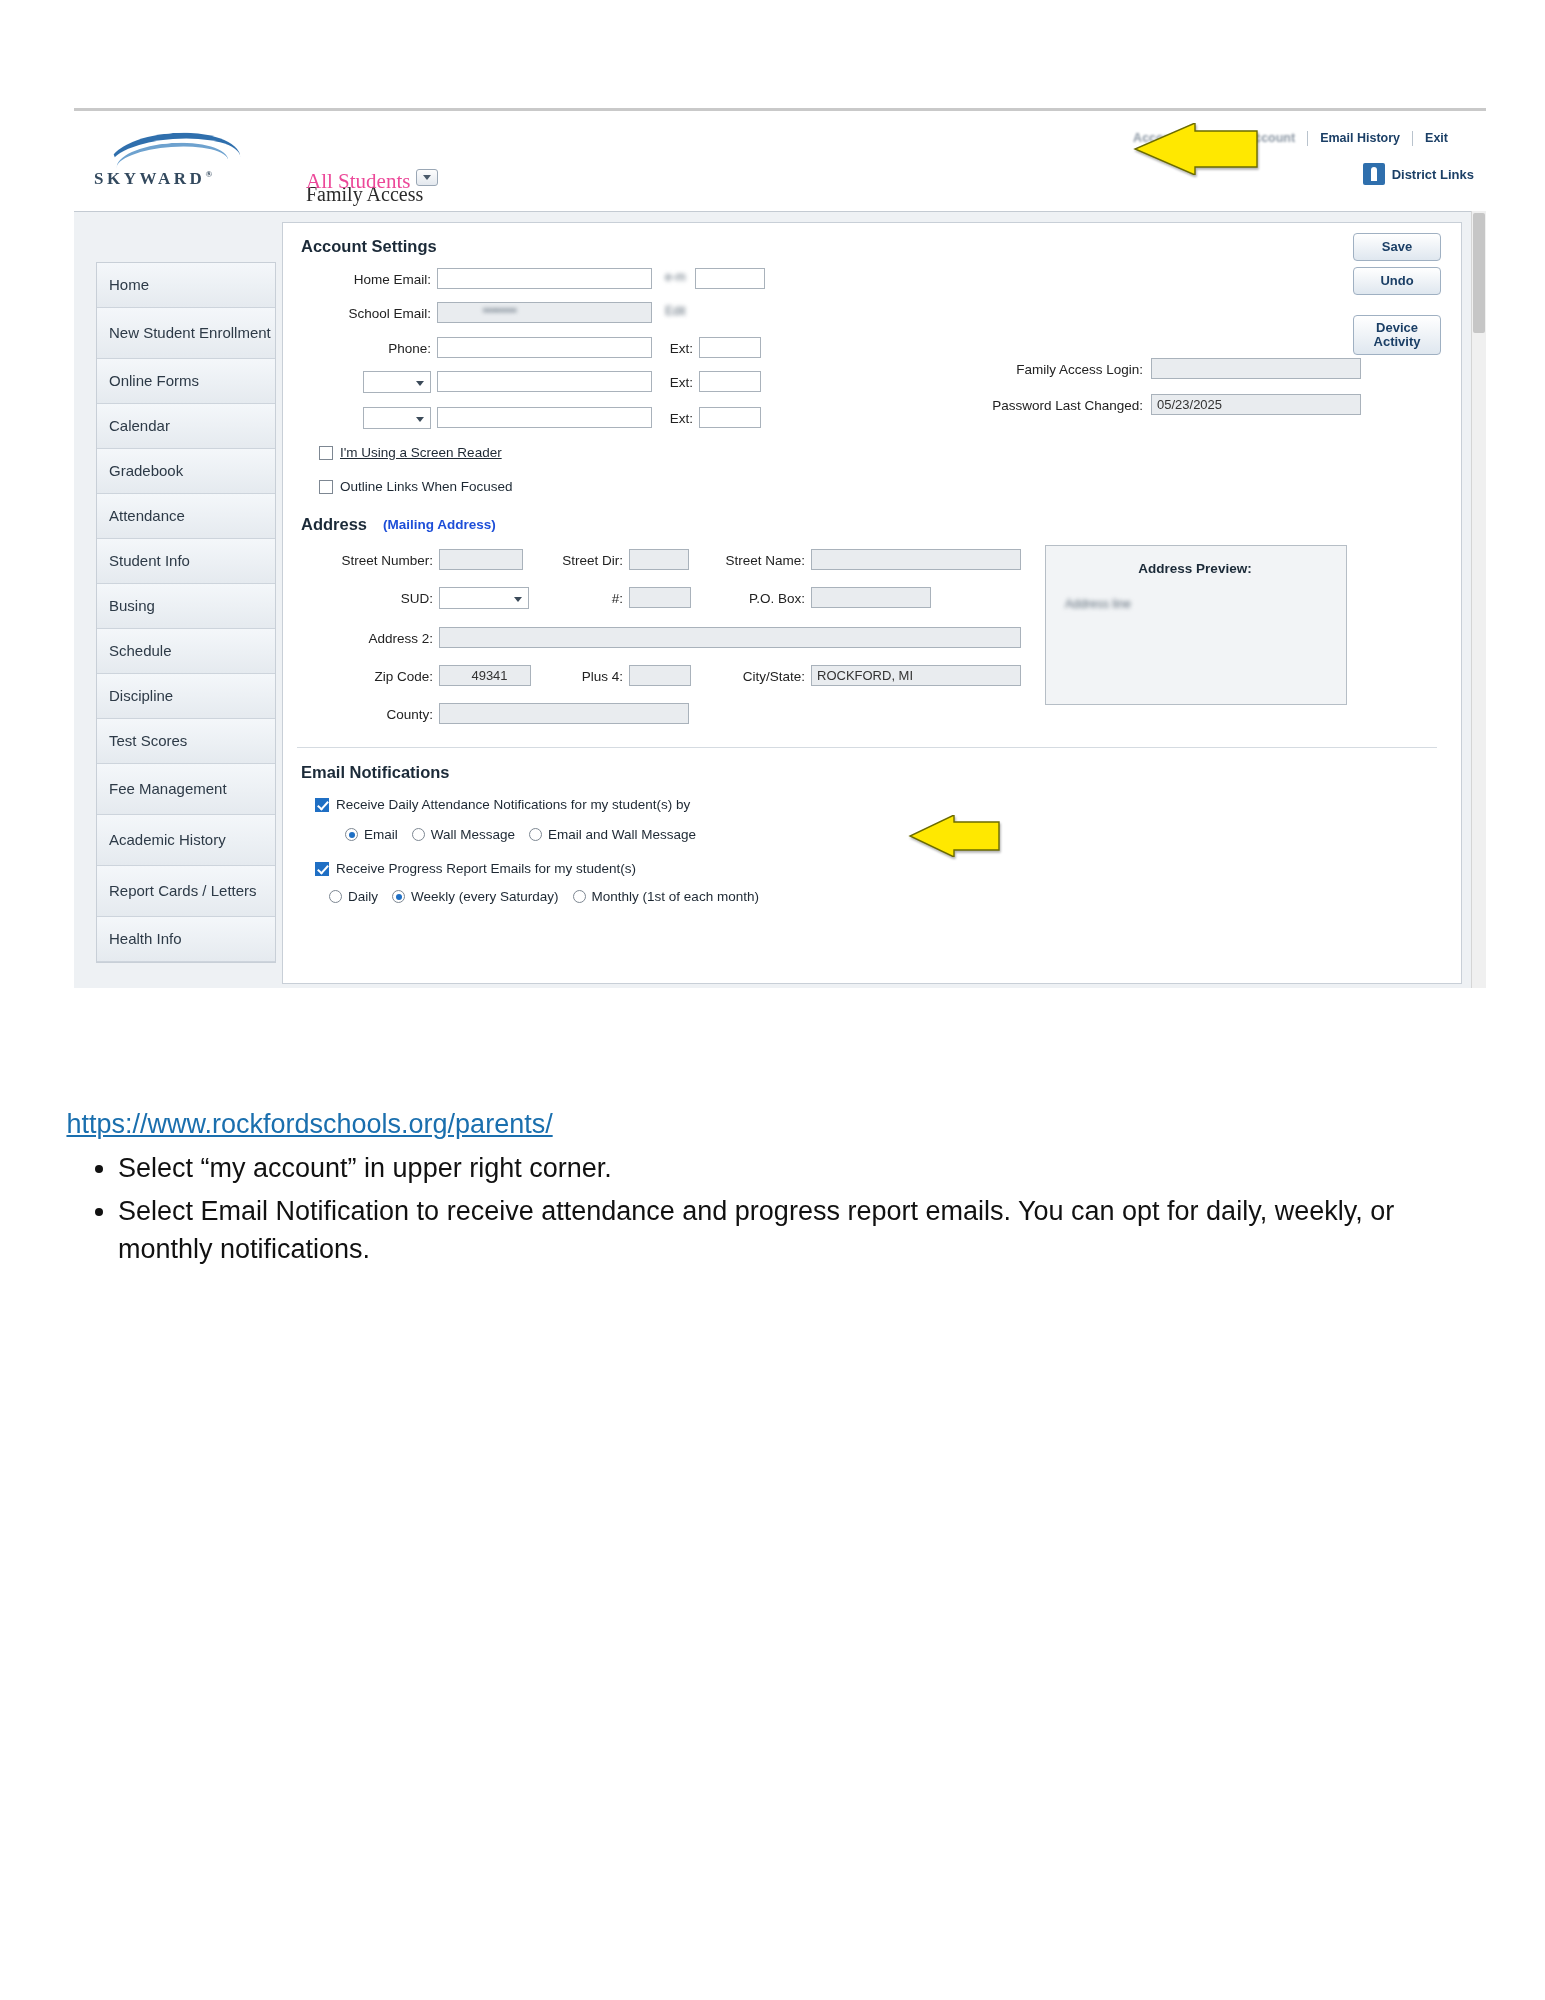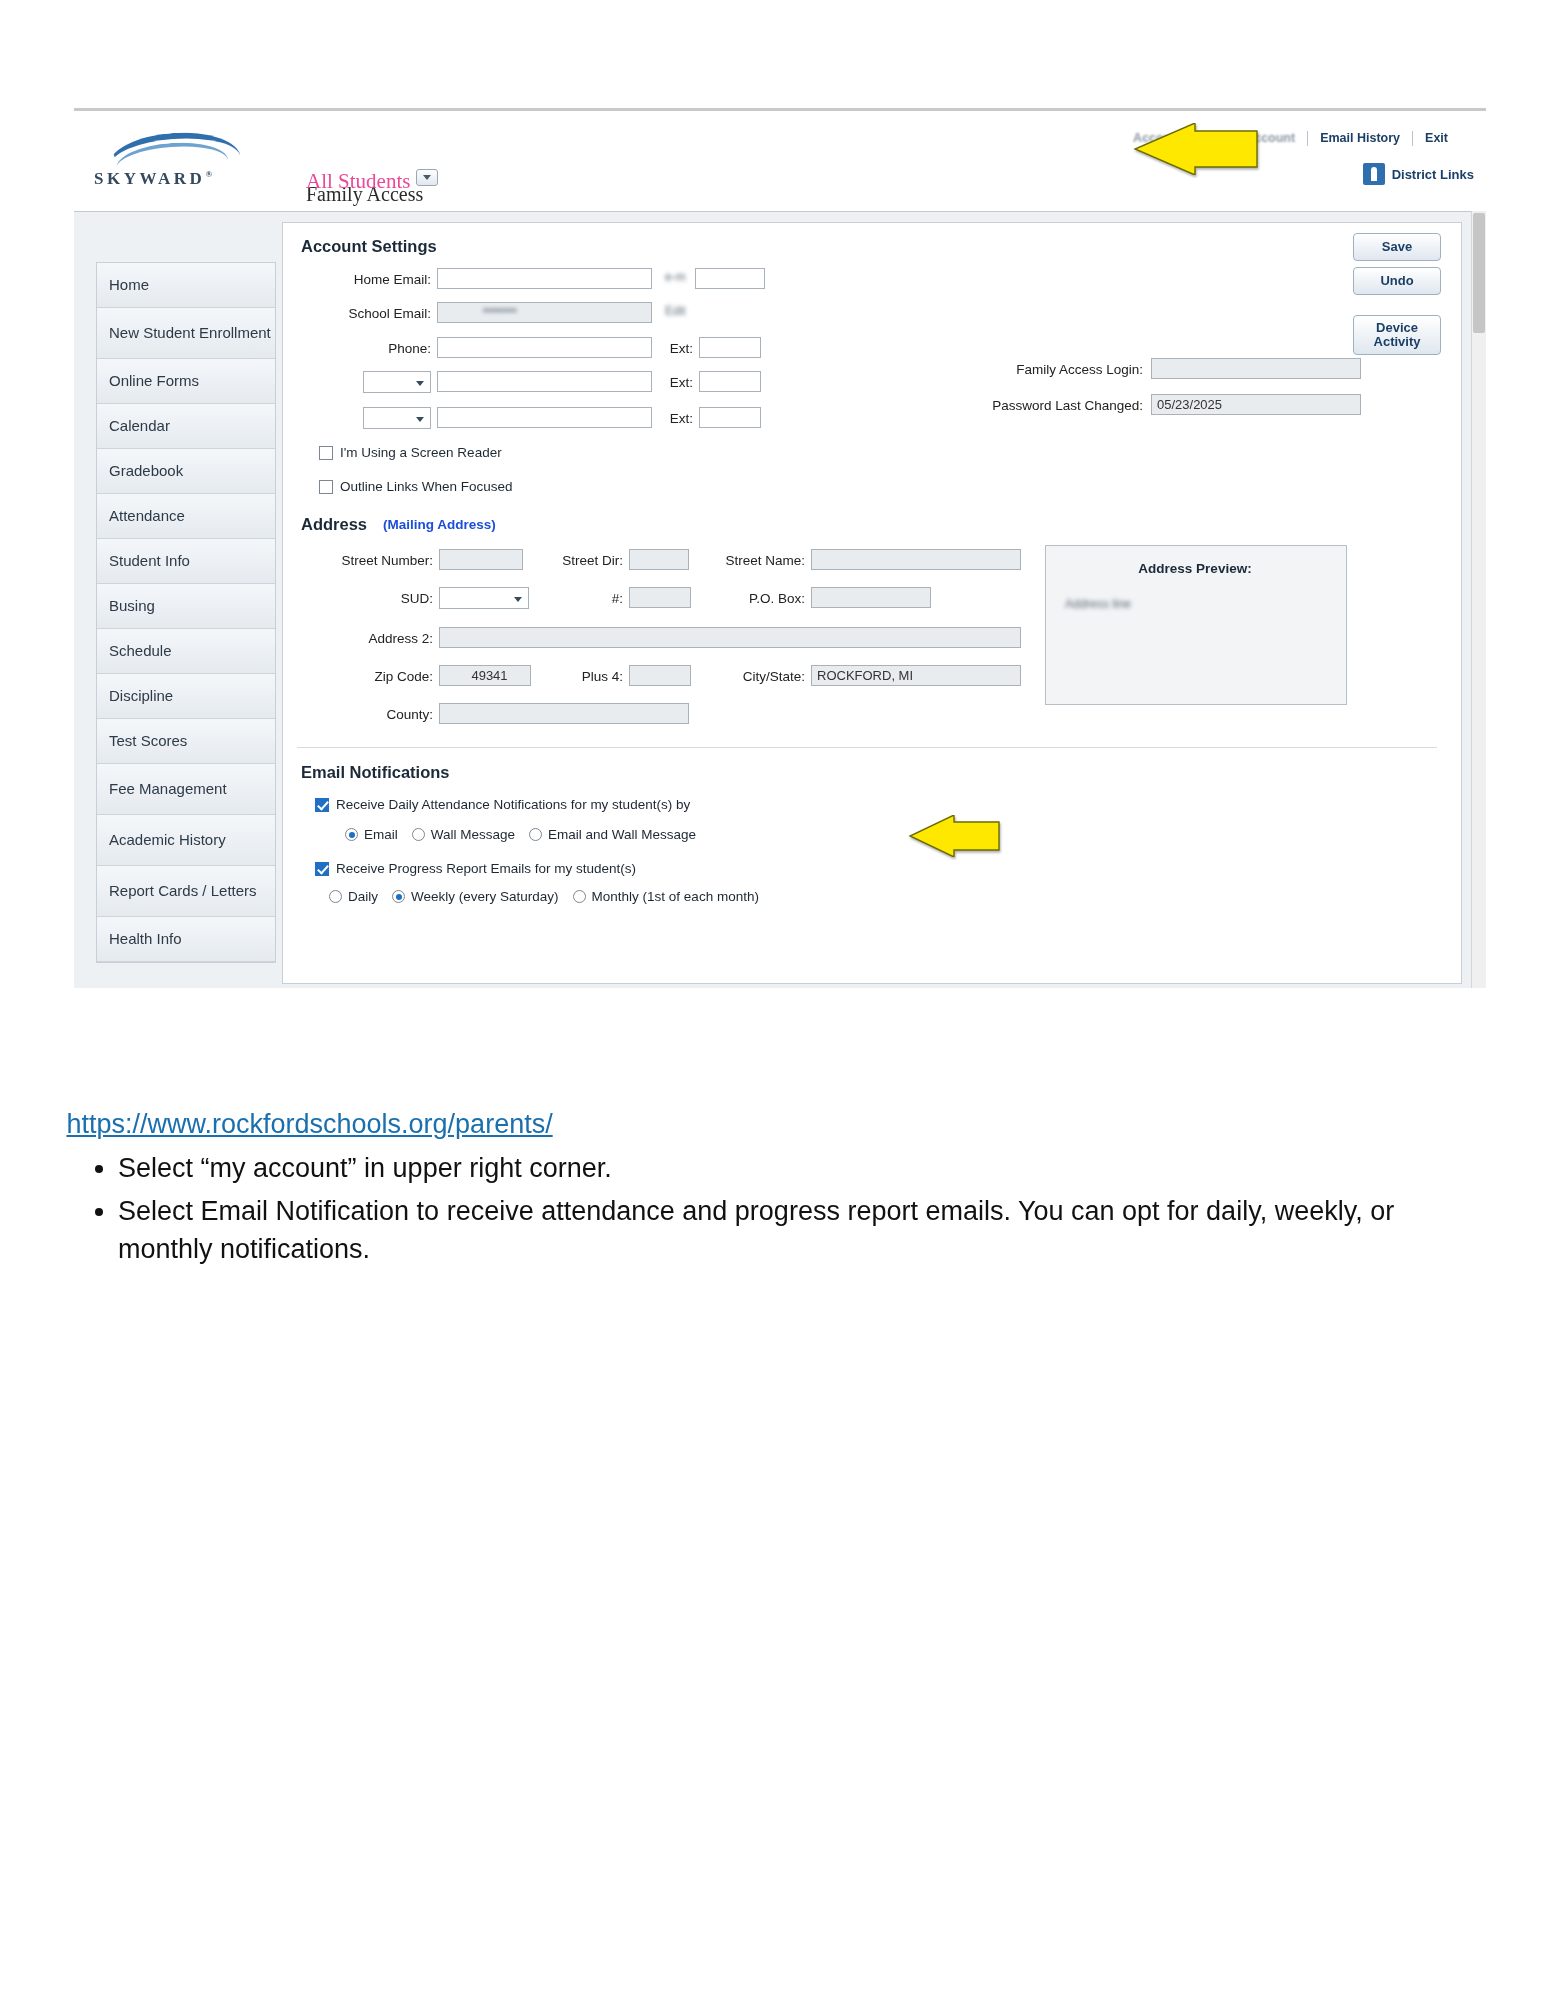--- a/index.html
+++ b/index.html
@@ -494,21 +494,21 @@
       <div class="selbox" style="position:absolute;left:80px;top:184px;width:68px;"></div>
       <div class="fld white" style="position:absolute;left:154px;top:184px;width:215px;"></div>
       <div class="lbl" style="position:absolute;left:376px;top:188px;width:34px;">Ext:</div>
       <div class="fld white" style="position:absolute;left:416px;top:184px;width:62px;"></div>
 
       <div class="lbl" style="position:absolute;left:570px;top:139px;width:290px;">Family Access Login:</div>
       <div class="fld" style="position:absolute;left:868px;top:135px;width:210px;"></div>
       <div class="lbl" style="position:absolute;left:570px;top:175px;width:290px;">Password Last Changed:</div>
       <div class="fld grayval" style="position:absolute;left:868px;top:171px;width:210px;">05/23/2025</div>
 
-      <div class="cbrow" style="position:absolute;left:36px;top:222px;">
+      <div class="cbrow" style="position:absolute;left:36px;top:222px;text-decoration:underline;">
         <span class="cbox"></span>
         <span>I'm Using a Screen Reader</span>
       </div>
       <div class="cbrow" style="position:absolute;left:36px;top:256px;">
         <span class="cbox"></span>
         <span>Outline Links When Focused</span>
       </div>
 
       <div class="sec-title" style="position:absolute;left:18px;top:292px;">Address</div>
       <div class="mailing" style="position:absolute;left:100px;top:294px;">(Mailing Address)</div>

